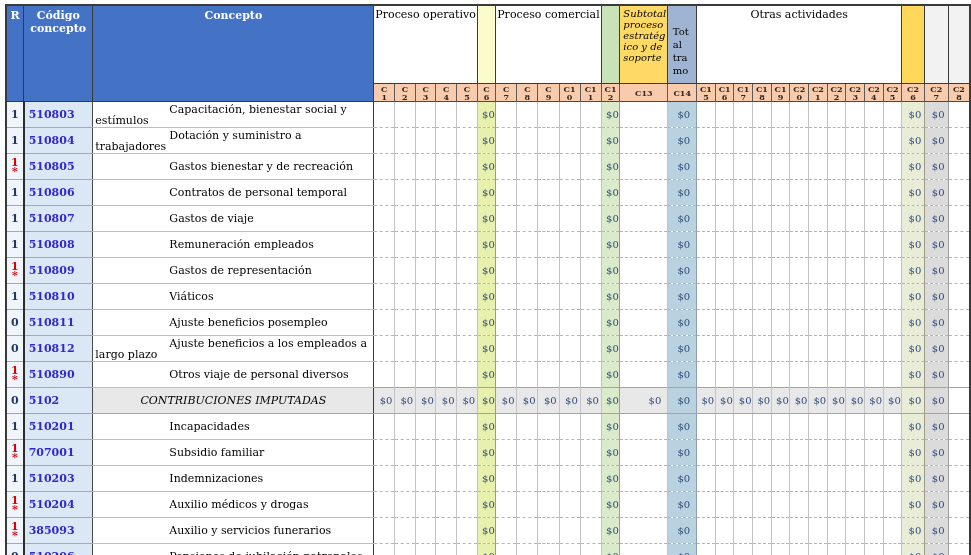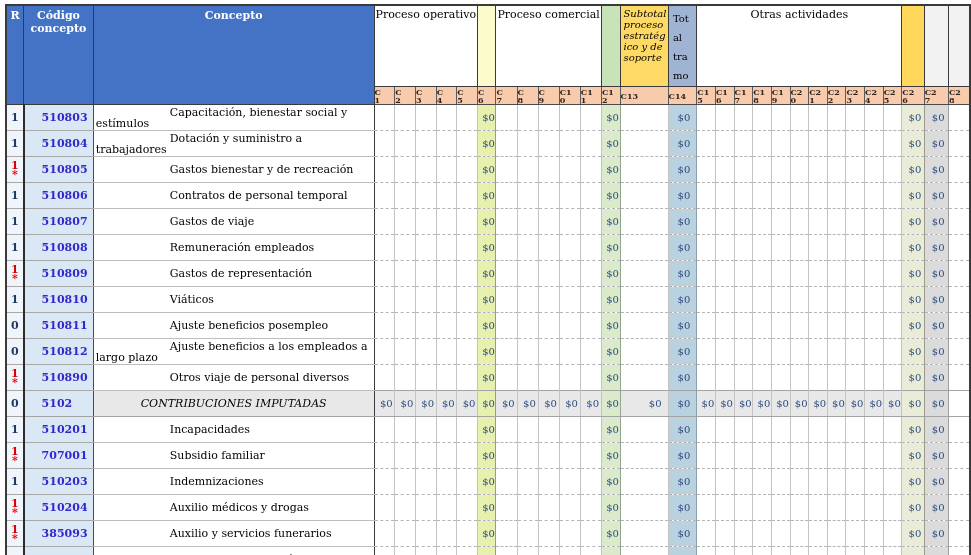--- a/index.html
+++ b/index.html
@@ -11,32 +11,32 @@
   .th1 td{vertical-align:top;text-align:center;height:74px;border:1px solid #3a3a3a;}
   .blue{background:var(--header-blue);color:#fff;font-weight:bold;font-size:11px;line-height:13px;padding-top:3px;}
   .g-plain{background:#fff;font-size:11px;white-space:nowrap;padding-top:2px;}
   .k-c6h{background:var(--c6-head);}
   .k-c12h{background:var(--c12-head);}
   .k-c13h{background:var(--c13-head);text-align:left;font-style:italic;}
   .k-c14h{background:var(--c14-head);text-align:left;}
   .k-c26h{background:var(--c26-head);}
   .k-c27h,.k-c28h{background:var(--c27-head);}
   .c13span{display:inline-block;width:43px;font-size:10px;line-height:11px;text-align:left;overflow-wrap:anywhere;word-break:break-word;padding:1px 0 0 2px;}
-  .c14span{display:inline-block;width:21px;font-size:10px;line-height:19px;text-align:left;overflow-wrap:anywhere;word-break:break-word;padding:2px 0 0 2px;}
+  .c14span{display:inline-block;width:21px;font-size:10px;line-height:13px;text-align:left;overflow-wrap:anywhere;word-break:break-word;padding:18px 0 0 2px;}
   
   .th2 td{background:var(--code-row);height:17px;border:1px solid #5a5a5a;border-bottom:1px solid #4a4a4a;
-          text-align:left;vertical-align:middle;font-size:8px;font-weight:bold;line-height:8px;color:#30241c;padding:0;}
+          text-align:center;vertical-align:middle;font-size:8px;font-weight:bold;line-height:8px;color:#30241c;padding:0;}
   .hw1{display:inline-block;width:7px;word-break:break-all;}
   .hw2{display:inline-block;width:13px;word-break:break-all;}
   
   tbody td{height:23px;vertical-align:middle;}
   .rcol{background:var(--r-bg);color:var(--r-ink);font-weight:bold;font-size:11px;line-height:9px;text-align:center;
         border-right:2px solid #2c2c2c;border-bottom:1px solid #a9a9a9;}
   .rcol.red{color:var(--r-red-ink);}
-  .codecol{background:var(--codigo-bg);color:var(--code-ink);font-weight:bold;font-size:11px;padding-left:17px;
+  .codecol{background:var(--codigo-bg);color:var(--code-ink);font-weight:bold;font-size:11px;padding-left:4px;
         border-right:1px solid #4a4a4a;border-bottom:1px solid #a9a9a9;}
   .concepto{background:#fff;font-size:11px;line-height:11px;text-indent:74px;padding:0 2px;
         border-right:1px solid #3a3a3a;border-bottom:1px solid #bdbdbd;}
   .dcell{border-right:1px solid #c3c3c3;border-bottom:1px dashed #b5b5b5;text-align:center;
         font-size:10px;color:var(--value-ink);padding:0;}
   td.k-c6{background:var(--c6-data);border-left:1px solid #9b9b86;border-right:1px solid #9b9b86;}
   td.k-c12{background:var(--c12-data);border-left:1px solid #93a58c;border-right:1px solid #93a58c;}
   td.k-c14{background:var(--c14-data);border-left:1px solid #8e9eb1;border-right:1px solid #8e9eb1;}
   td.k-c26{background:var(--c26-data);border-left:1px solid #9b9b86;border-right:1px solid #9b9b86;}
   td.k-c27{background:var(--c27-data);border-left:1px solid #9e9e9e;border-right:1px solid #9e9e9e;}

